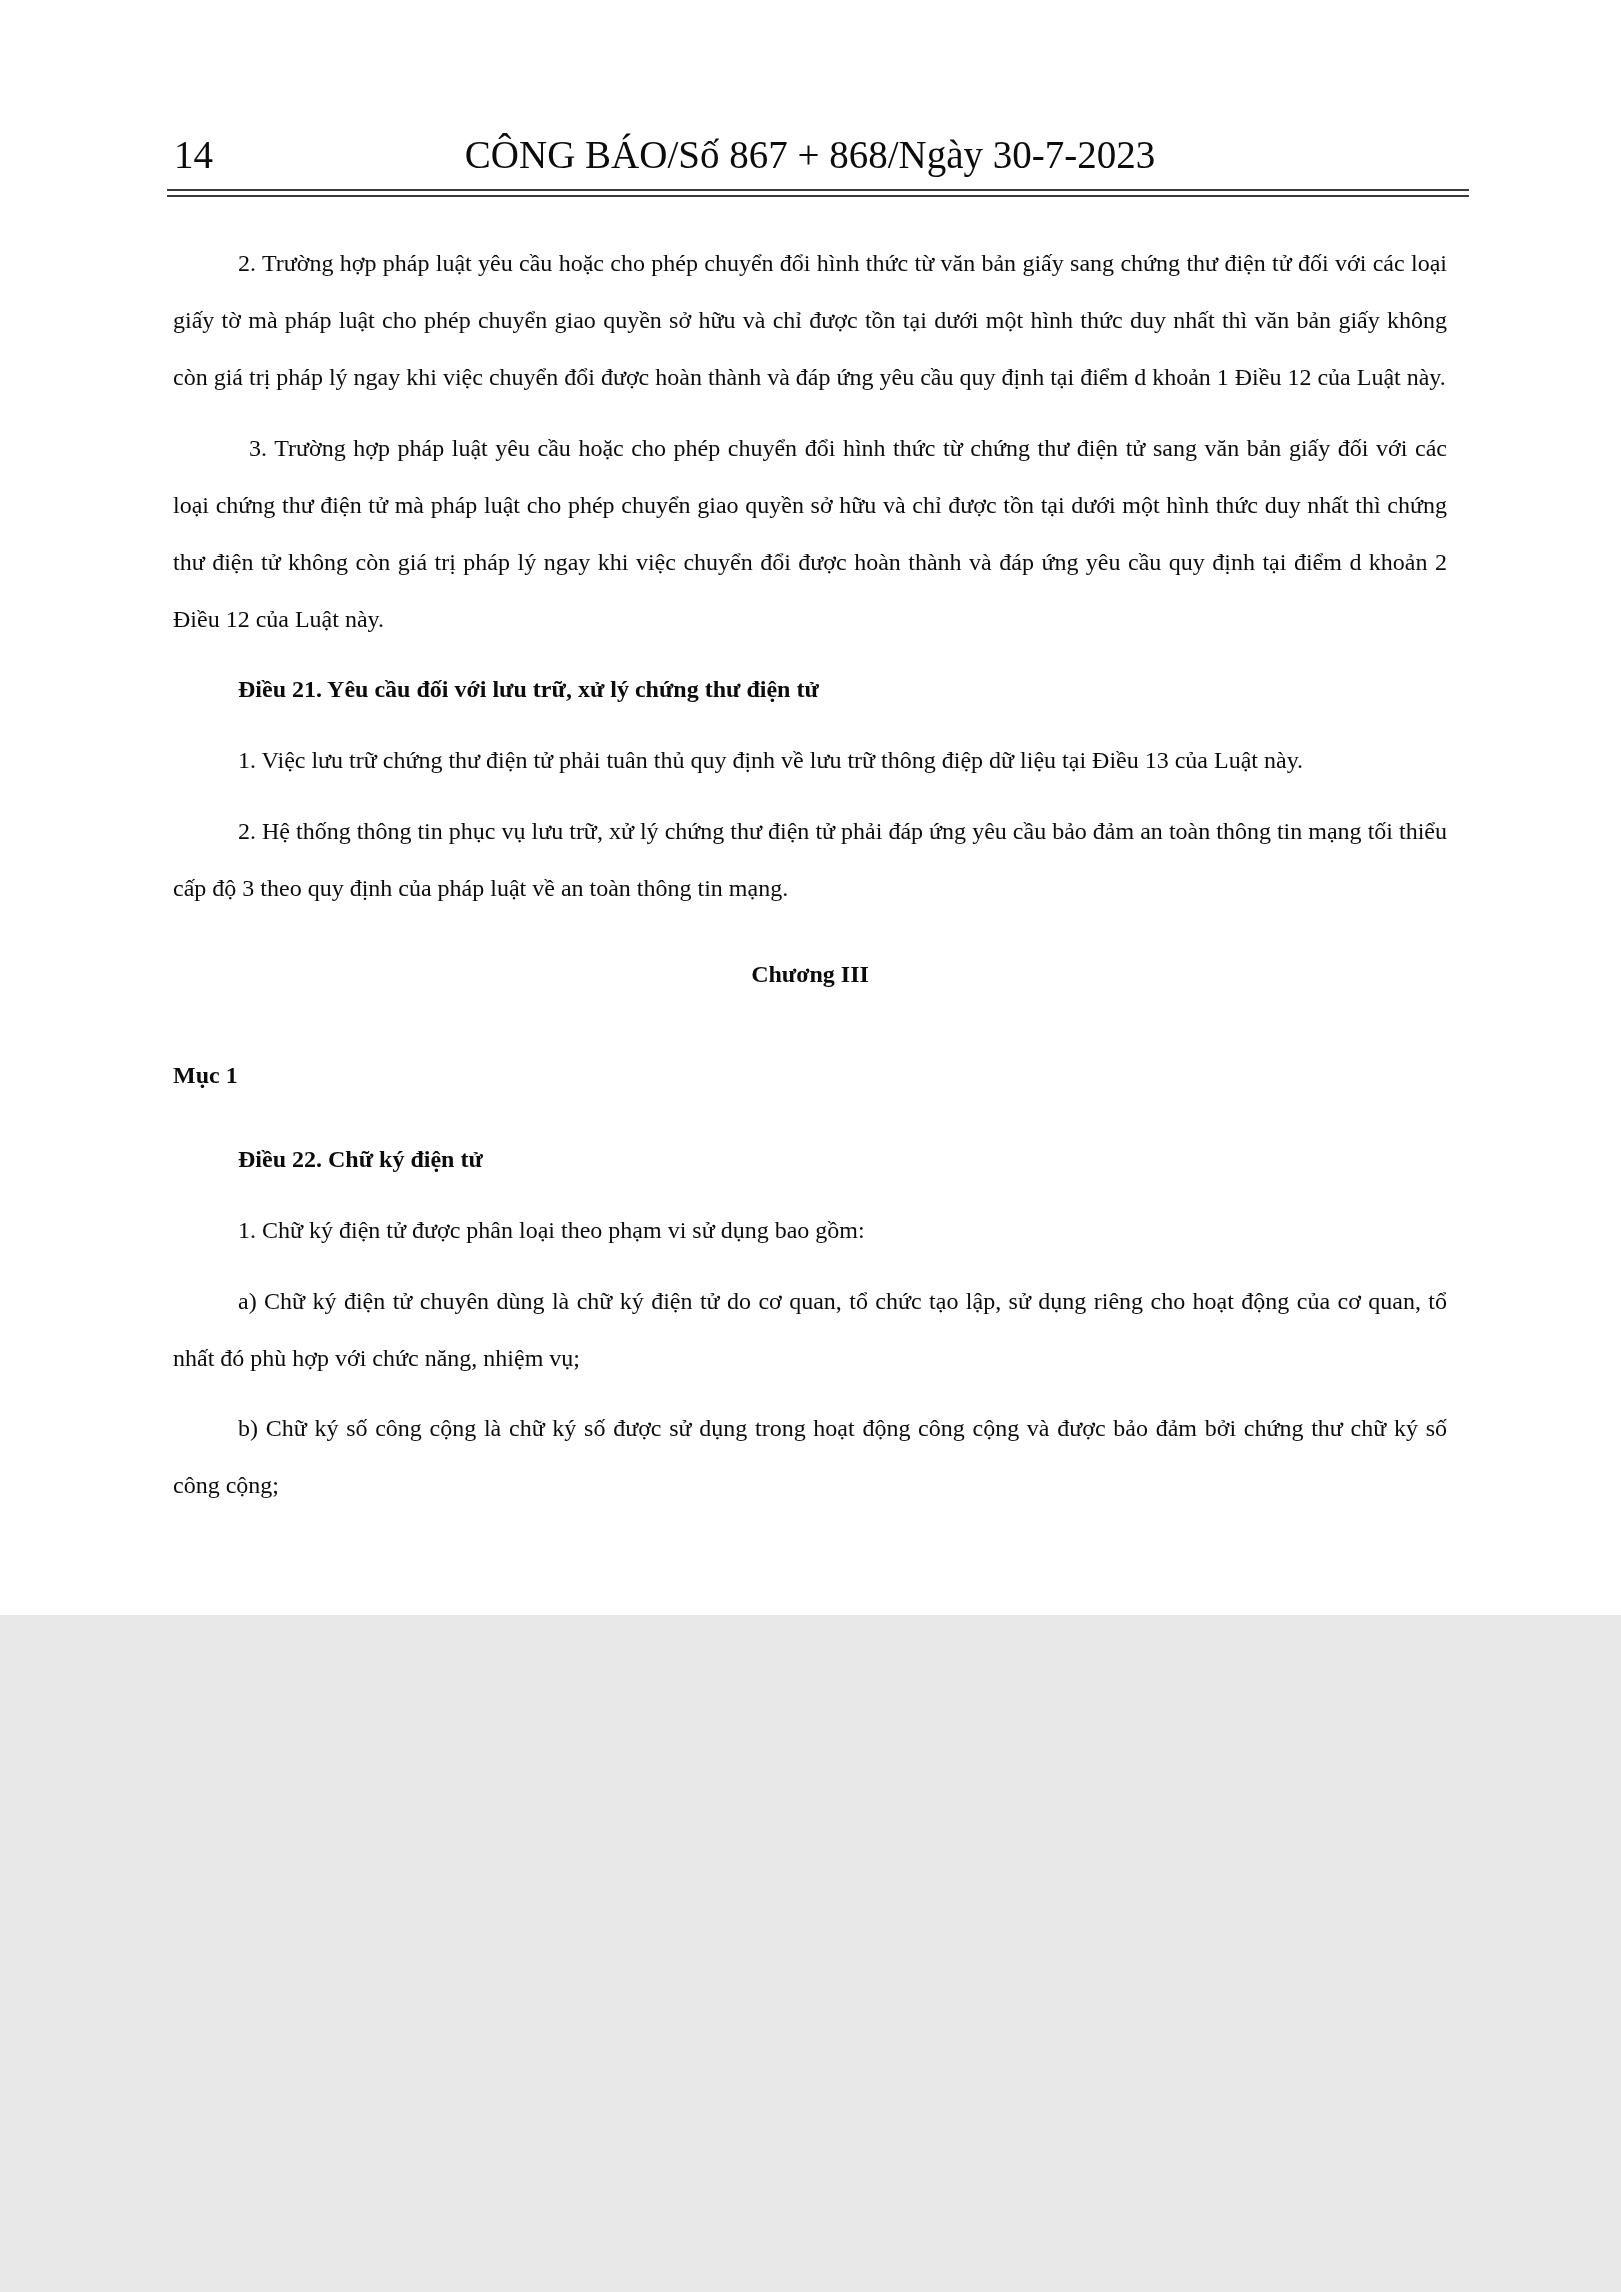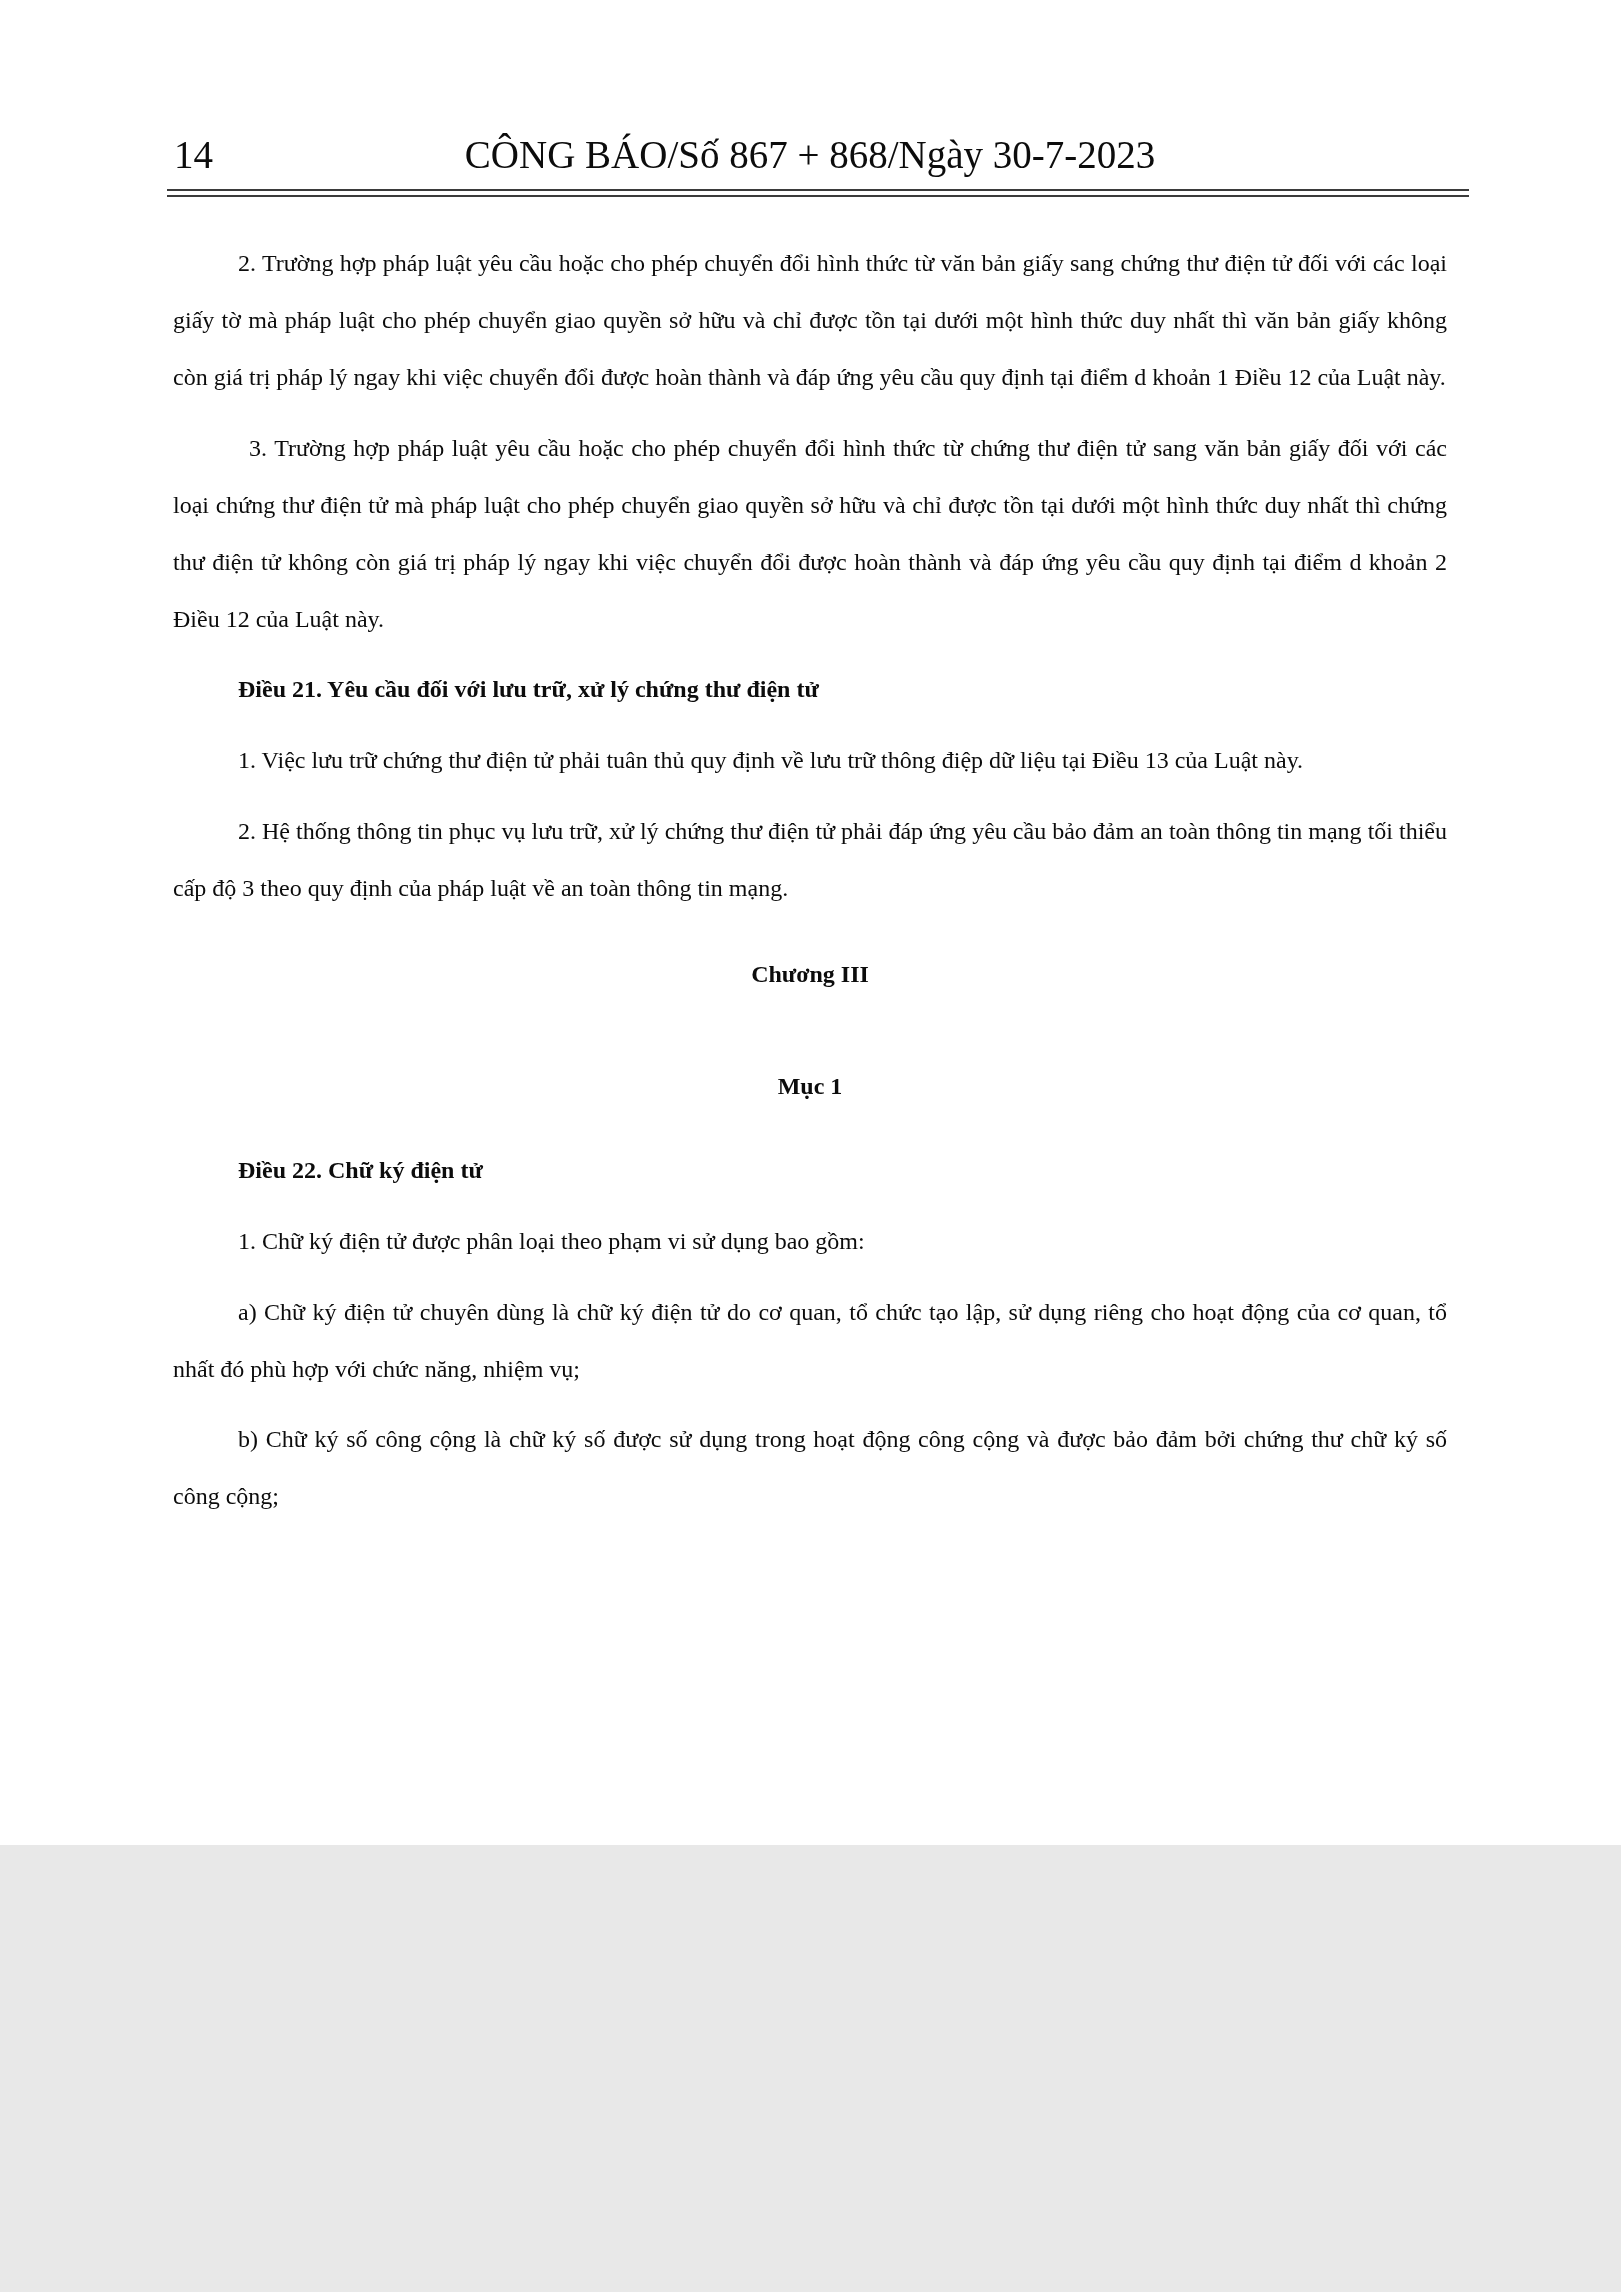--- a/index.html
+++ b/index.html
@@ -3,21 +3,21 @@
 <meta charset="utf-8">
 <style>
   html, body {
     margin: 0;
     padding: 0;
     background: #e8e8e8;
   }
   .page {
     position: relative;
     width: 1621px;
-    height: 1845px;
+    height: 1615px;
     background: #ffffff;
     font-family: "Liberation Serif", "DejaVu Serif", serif;
     color: #0c0c0c;
     overflow: hidden;
   }
   .running-header {
     position: absolute;
     top: 133px;
     left: 173px;
     width: 1274px;
@@ -64,23 +64,22 @@
     text-indent: 65px;
     font-weight: bold;
     text-align: left;
   }
   .chapter-block {
     margin-top: 29px;
     text-align: center;
     font-weight: bold;
   }
   .section-block {
-    margin-top: 55px;
+    margin-top: 44px;
     margin-bottom: 27.4px;
-    text-align: center;
     font-weight: bold;
   }
   .center-line {
     margin: 0;
     text-indent: 0;
   }
 </style>
 </head>
 <body>
 

